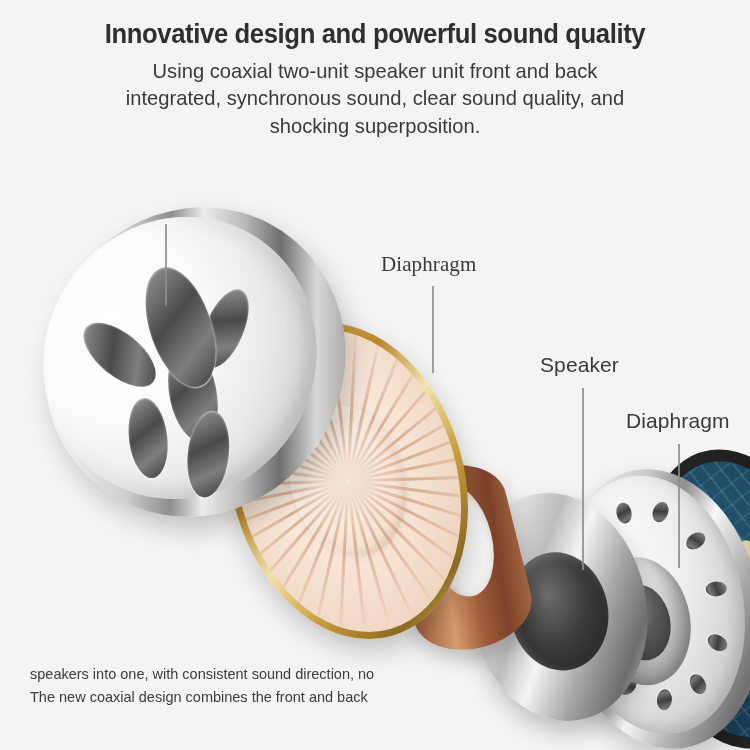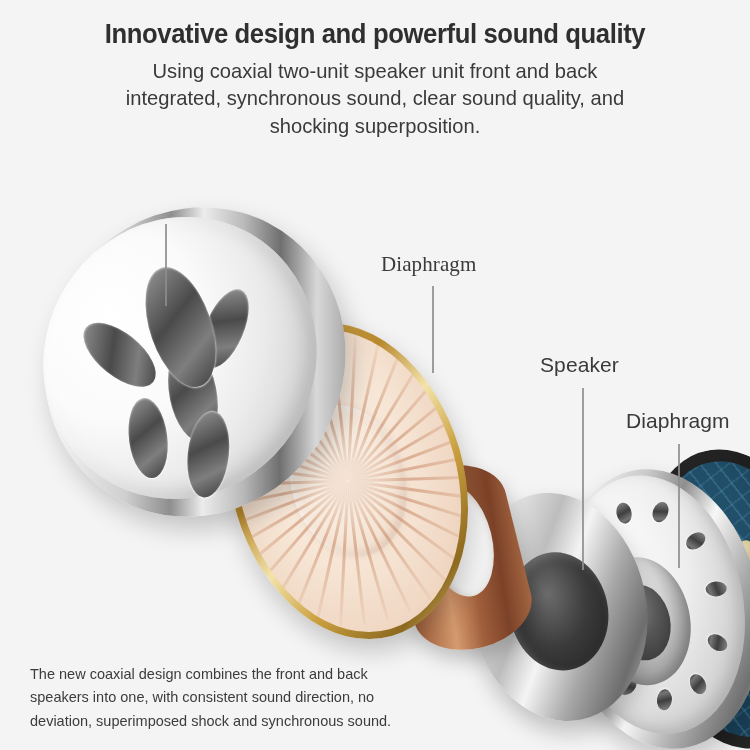--- a/index.html
+++ b/index.html
@@ -297,17 +297,16 @@
   <div class="label" style="left:381px;top:252px;font-family:Liberation Serif, serif;">Diaphragm</div>
   <div class="leader" style="left:432px;top:286px;height:87px;"></div>
 
   <div class="label" style="left:540px;top:353px;">Speaker</div>
   <div class="leader" style="left:582px;top:388px;height:182px;"></div>
 
   <div class="label" style="left:626px;top:409px;">Diaphragm</div>
   <div class="leader" style="left:678px;top:444px;height:124px;"></div>
 
   <div class="caption">
+    <div>speakers into one, with consistent sound direction, no</div>
     <div>The new coaxial design combines the front and back</div>
-    <div>speakers into one, with consistent sound direction, no</div>
-    <div>deviation, superimposed shock and synchronous sound.</div>
   </div>
 </div>
 
 </body></html>

